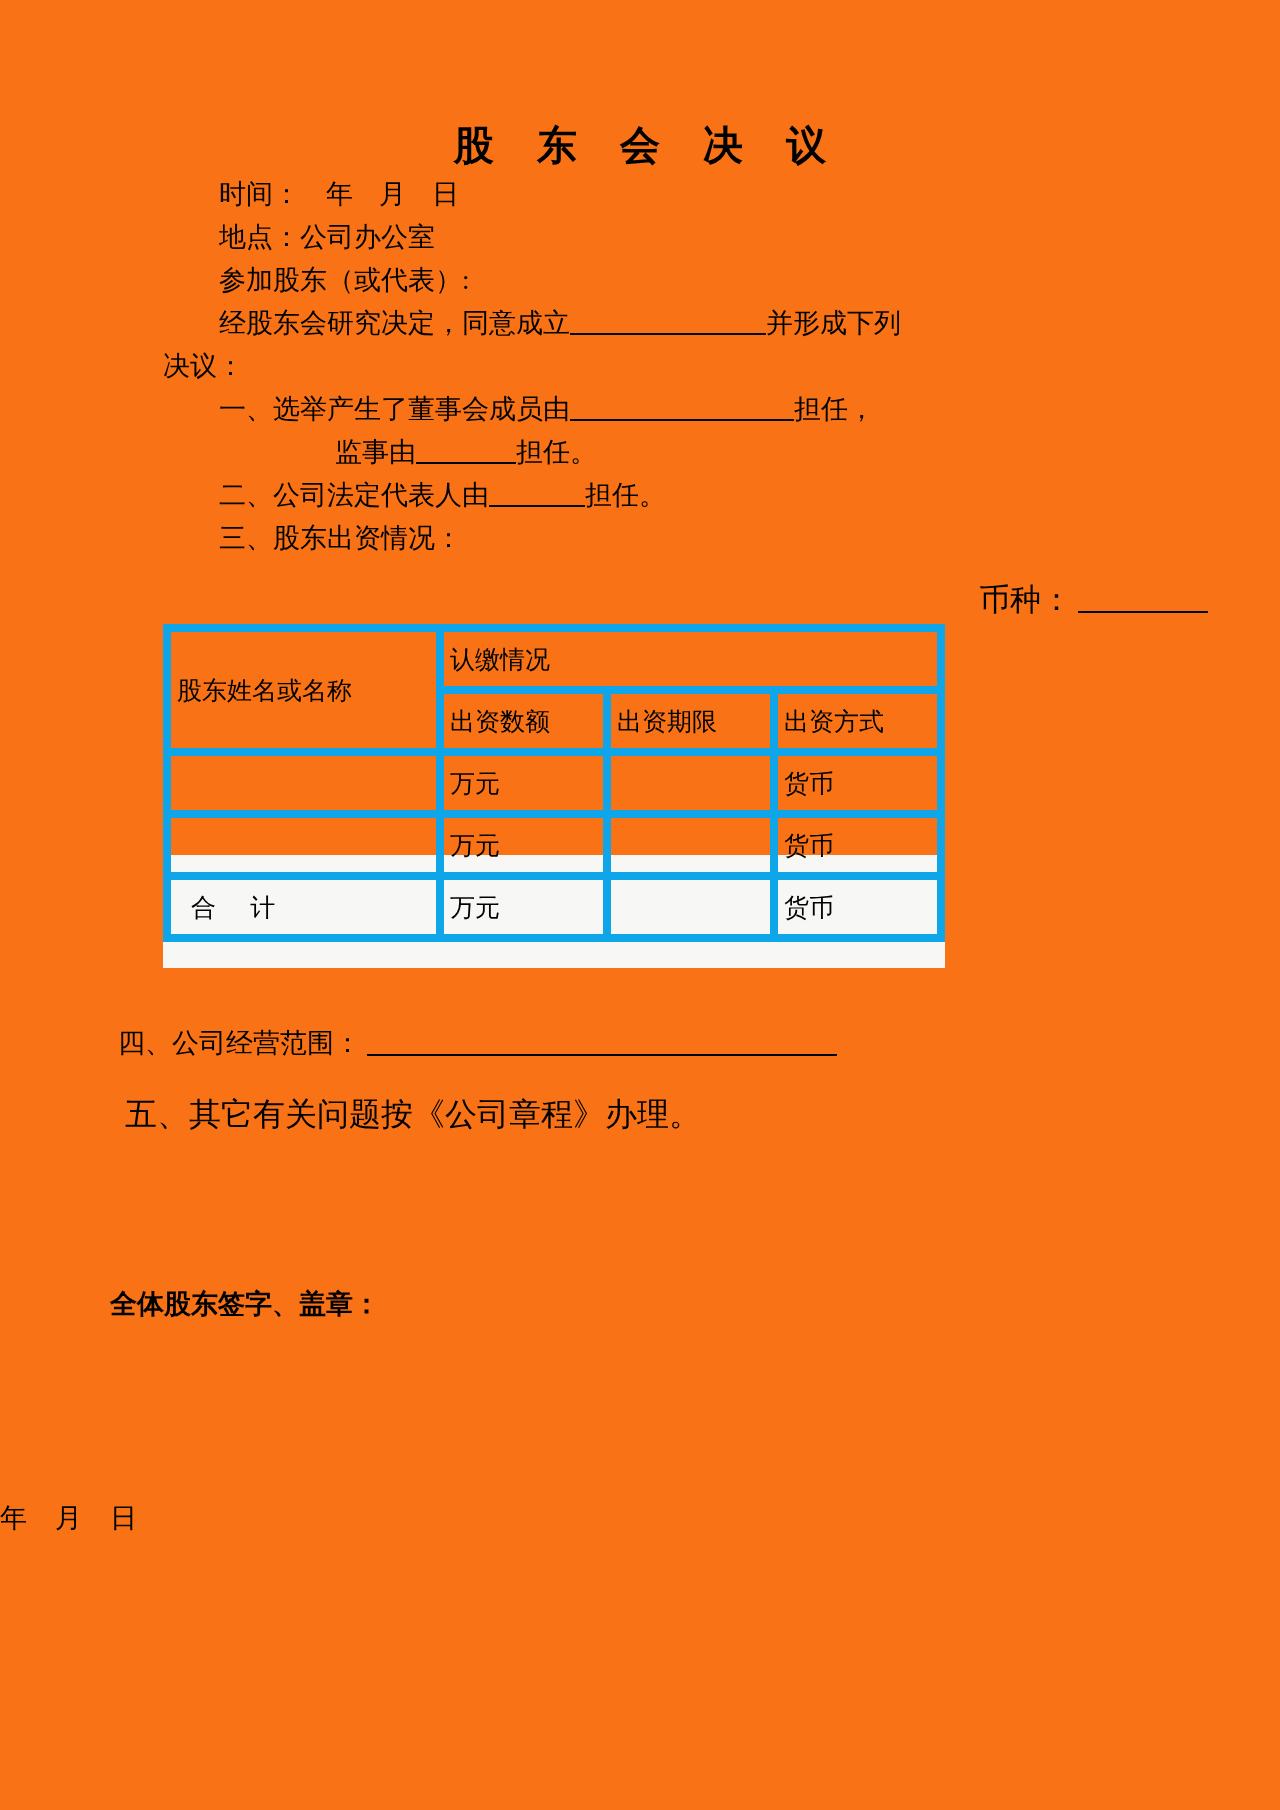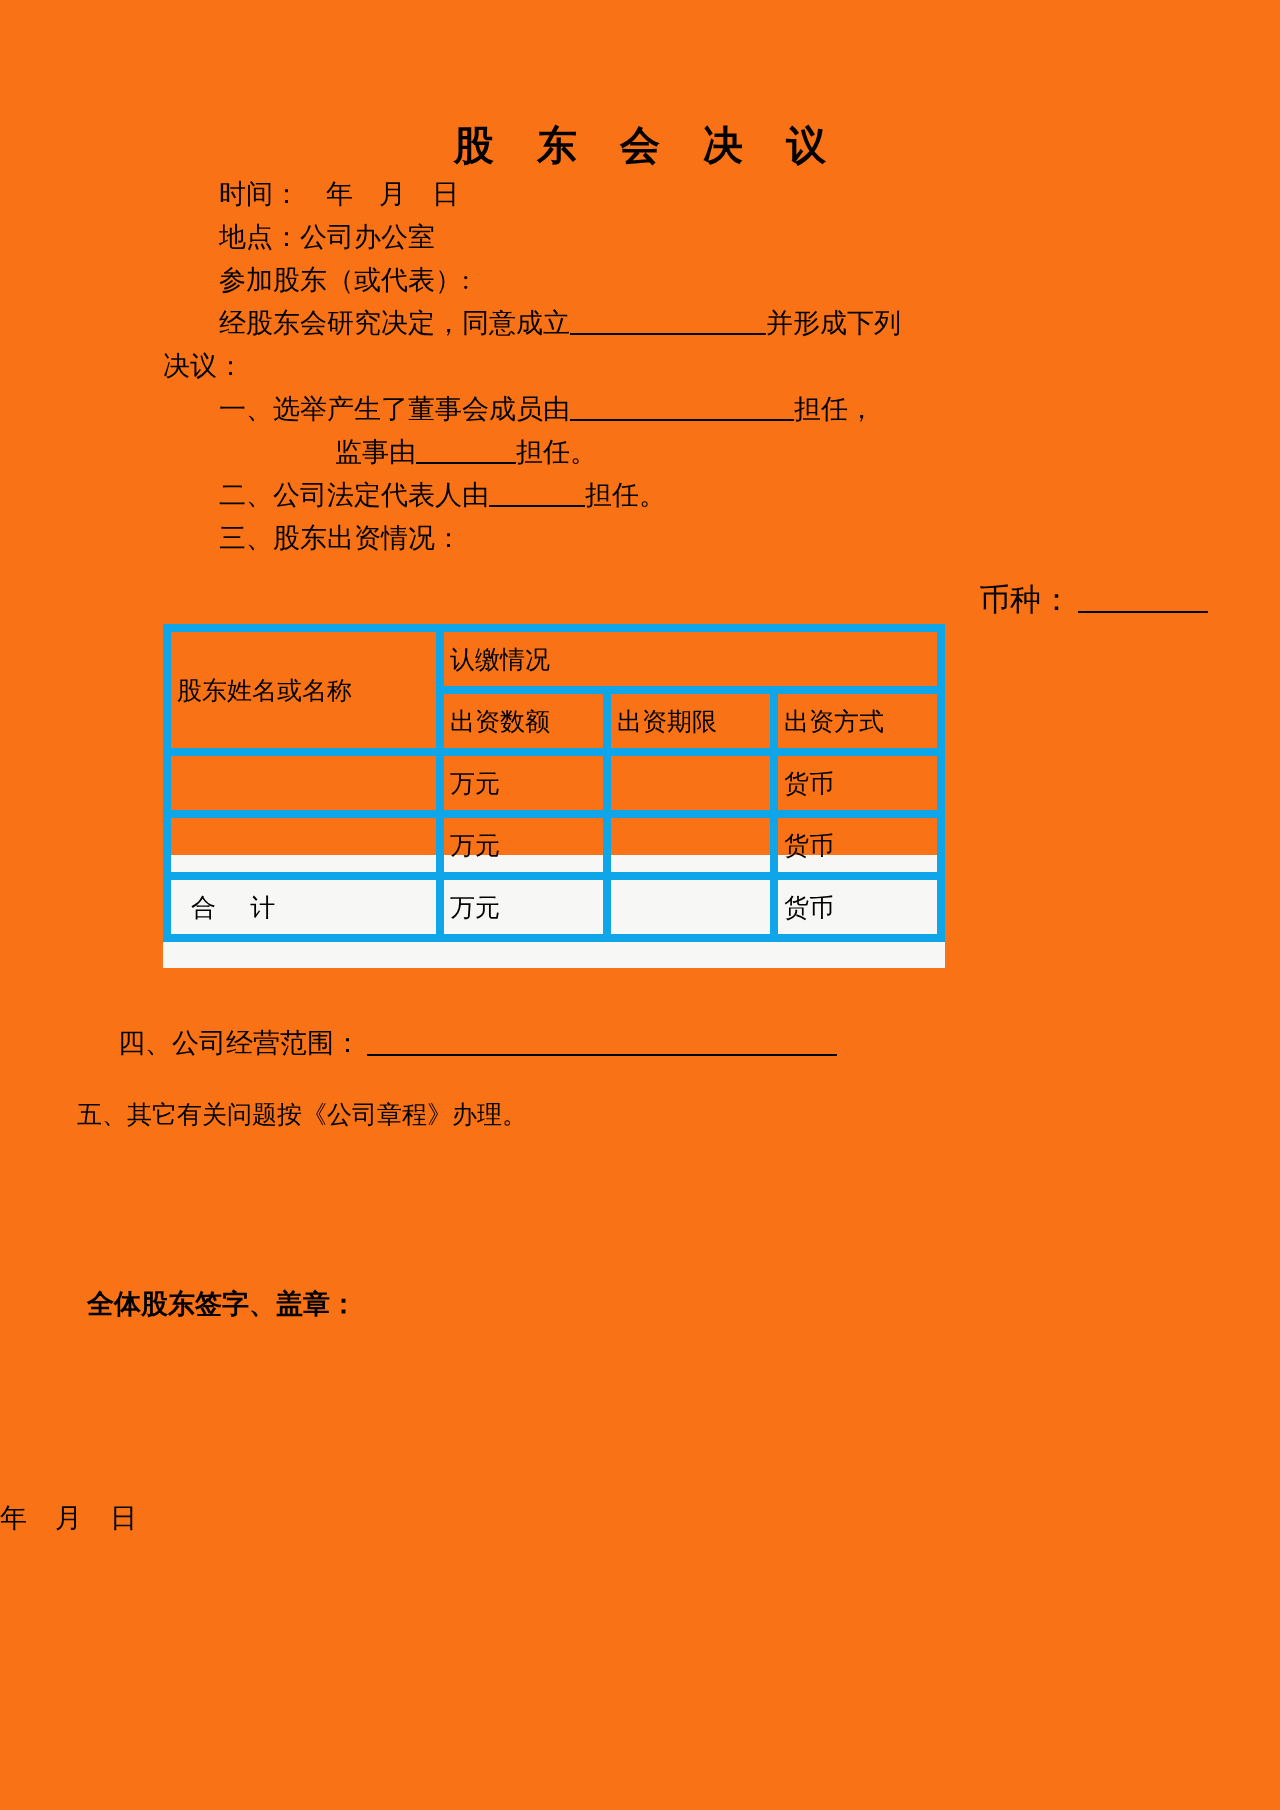--- a/index.html
+++ b/index.html
@@ -115,26 +115,27 @@
     border-bottom: 2px solid #000;
     width: 470px;
     height: 18px;
     margin-left: 6px;
     margin-bottom: 0px;
     vertical-align: middle;
   }
   .item5 {
     margin-top: 28px;
     padding-left: 77px;
-    font-size: 25px;
+    font-size: 32px;
     line-height: 43px;
+    margin-left: 48px;
   }
   .signature {
     margin-top: 150px;
-    padding-left: 87px;
+    padding-left: 110px;
     font-size: 27px;
     font-weight: bold;
     font-family: "Liberation Sans", "DejaVu Sans", sans-serif;
   }
   .date-bottom {
     margin-top: 178px;
     padding-right: 330px;
     text-align: left;
     font-size: 27px;
     letter-spacing: 2px;

